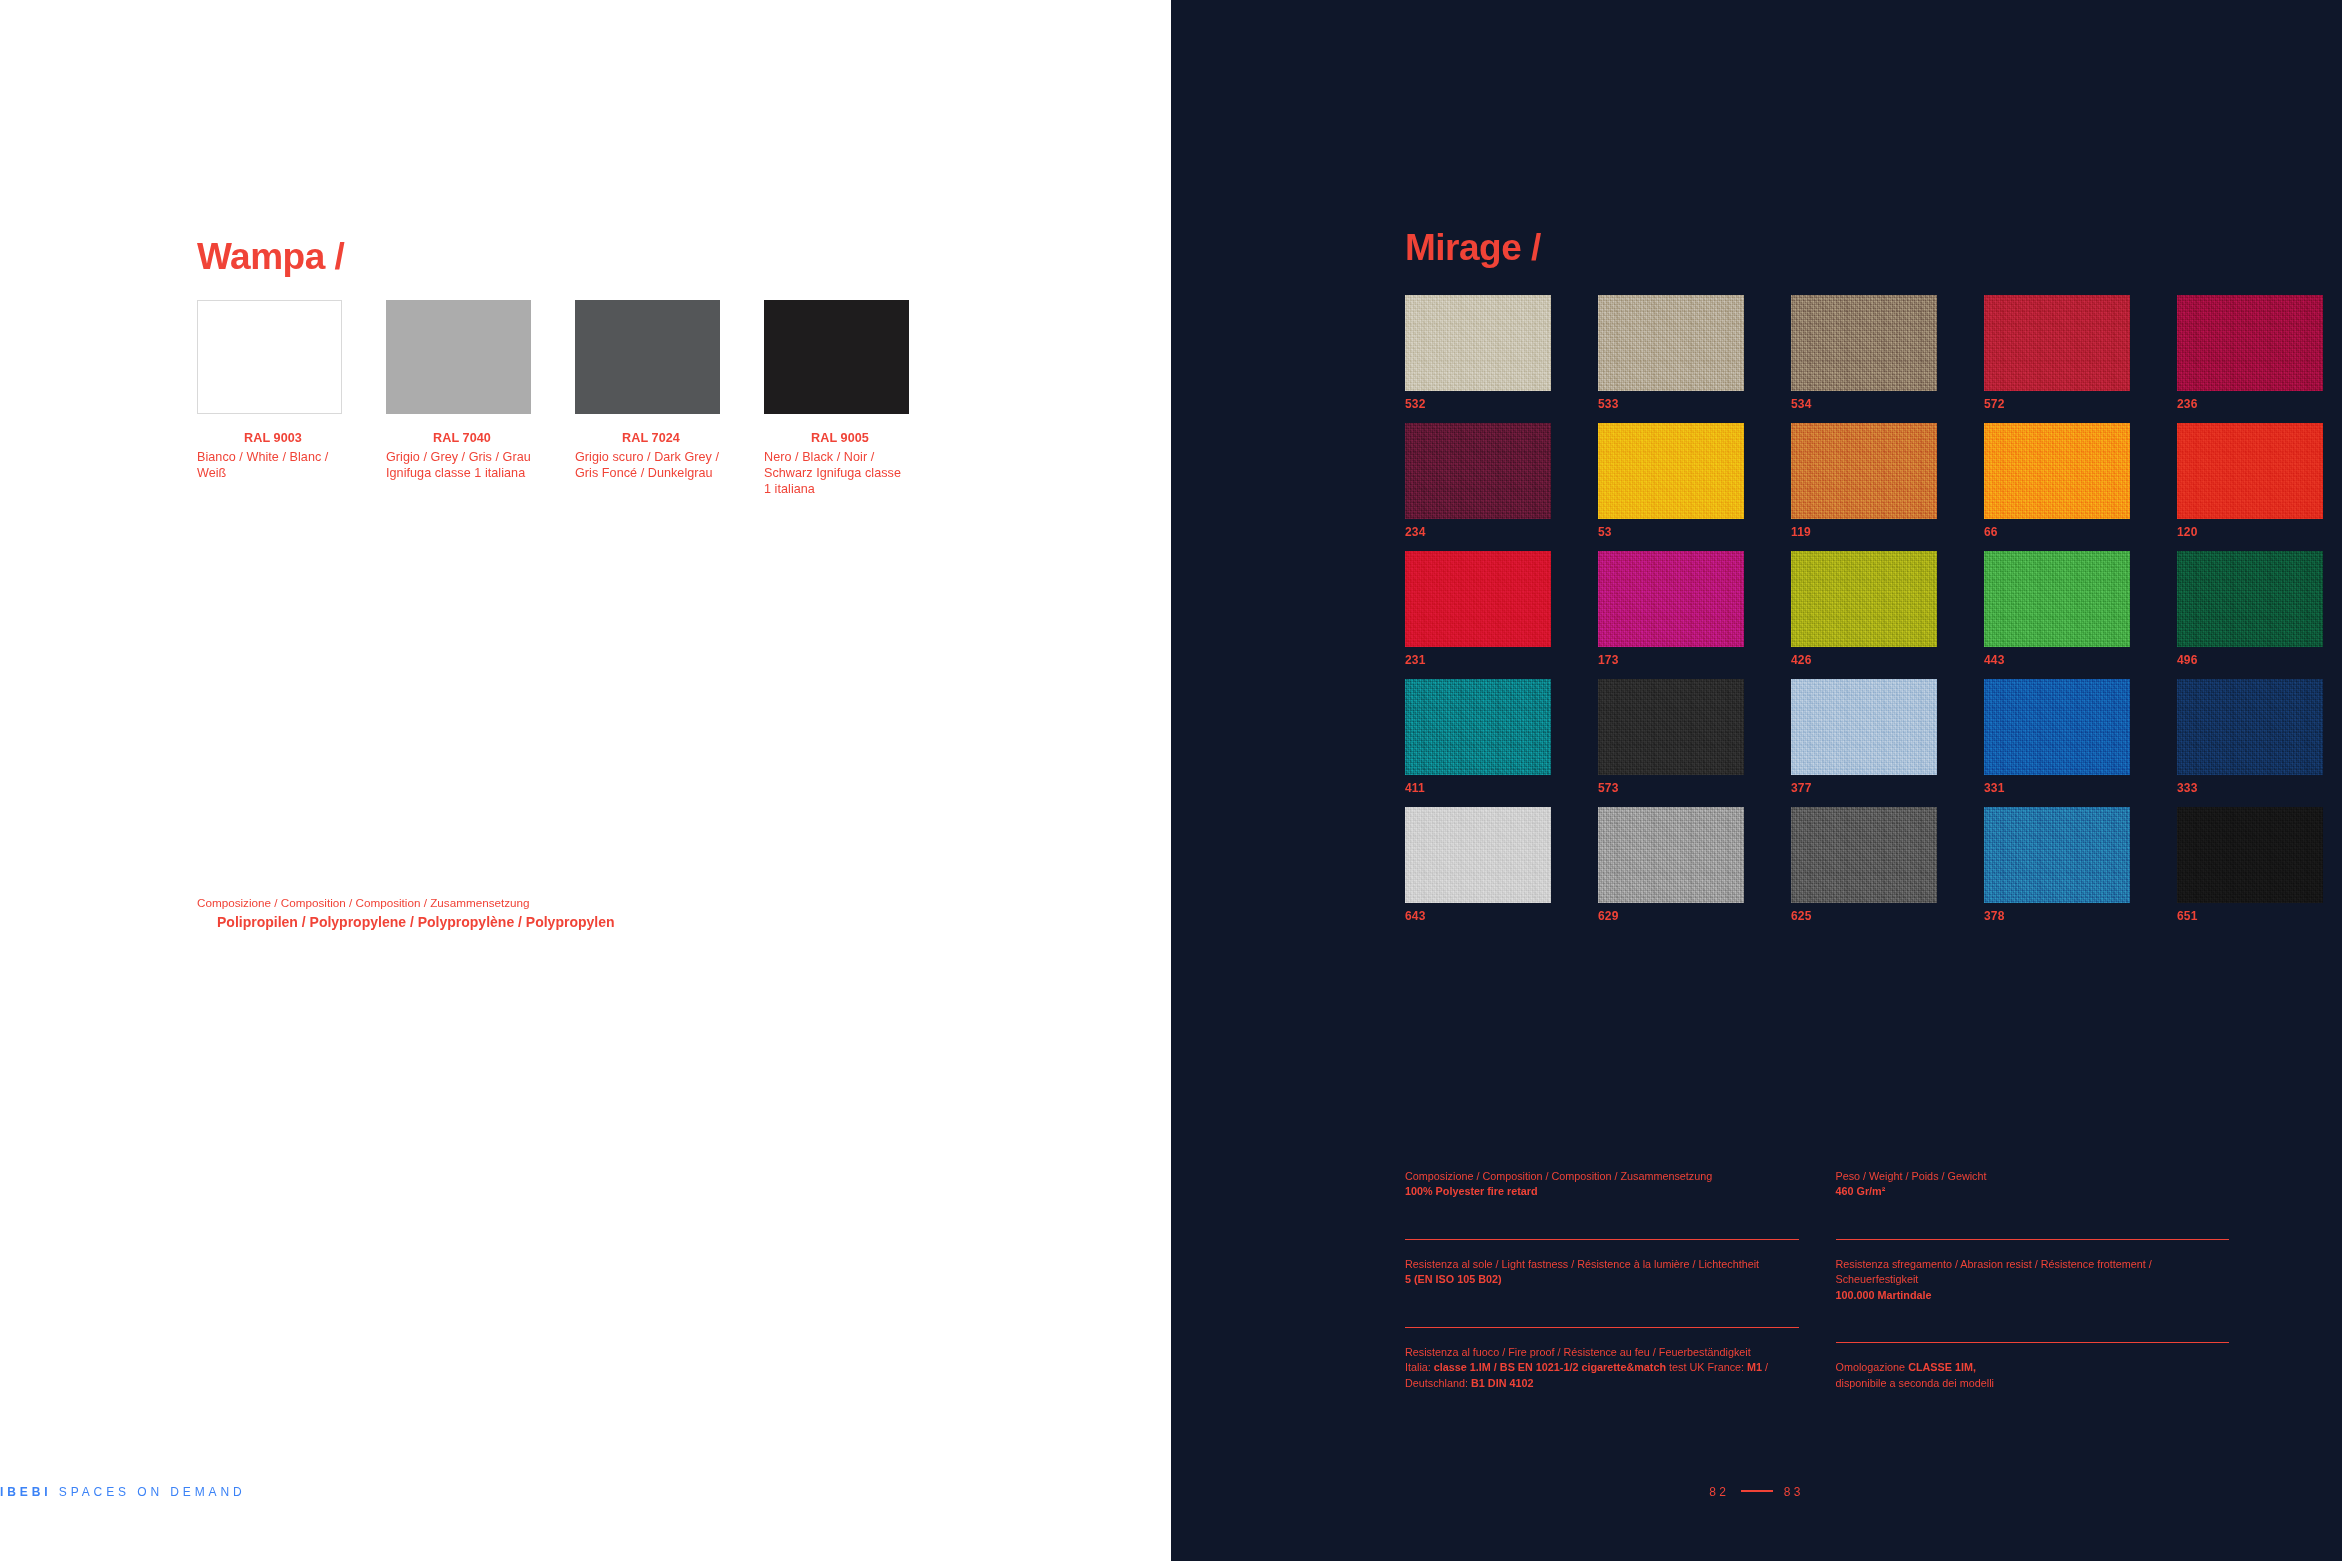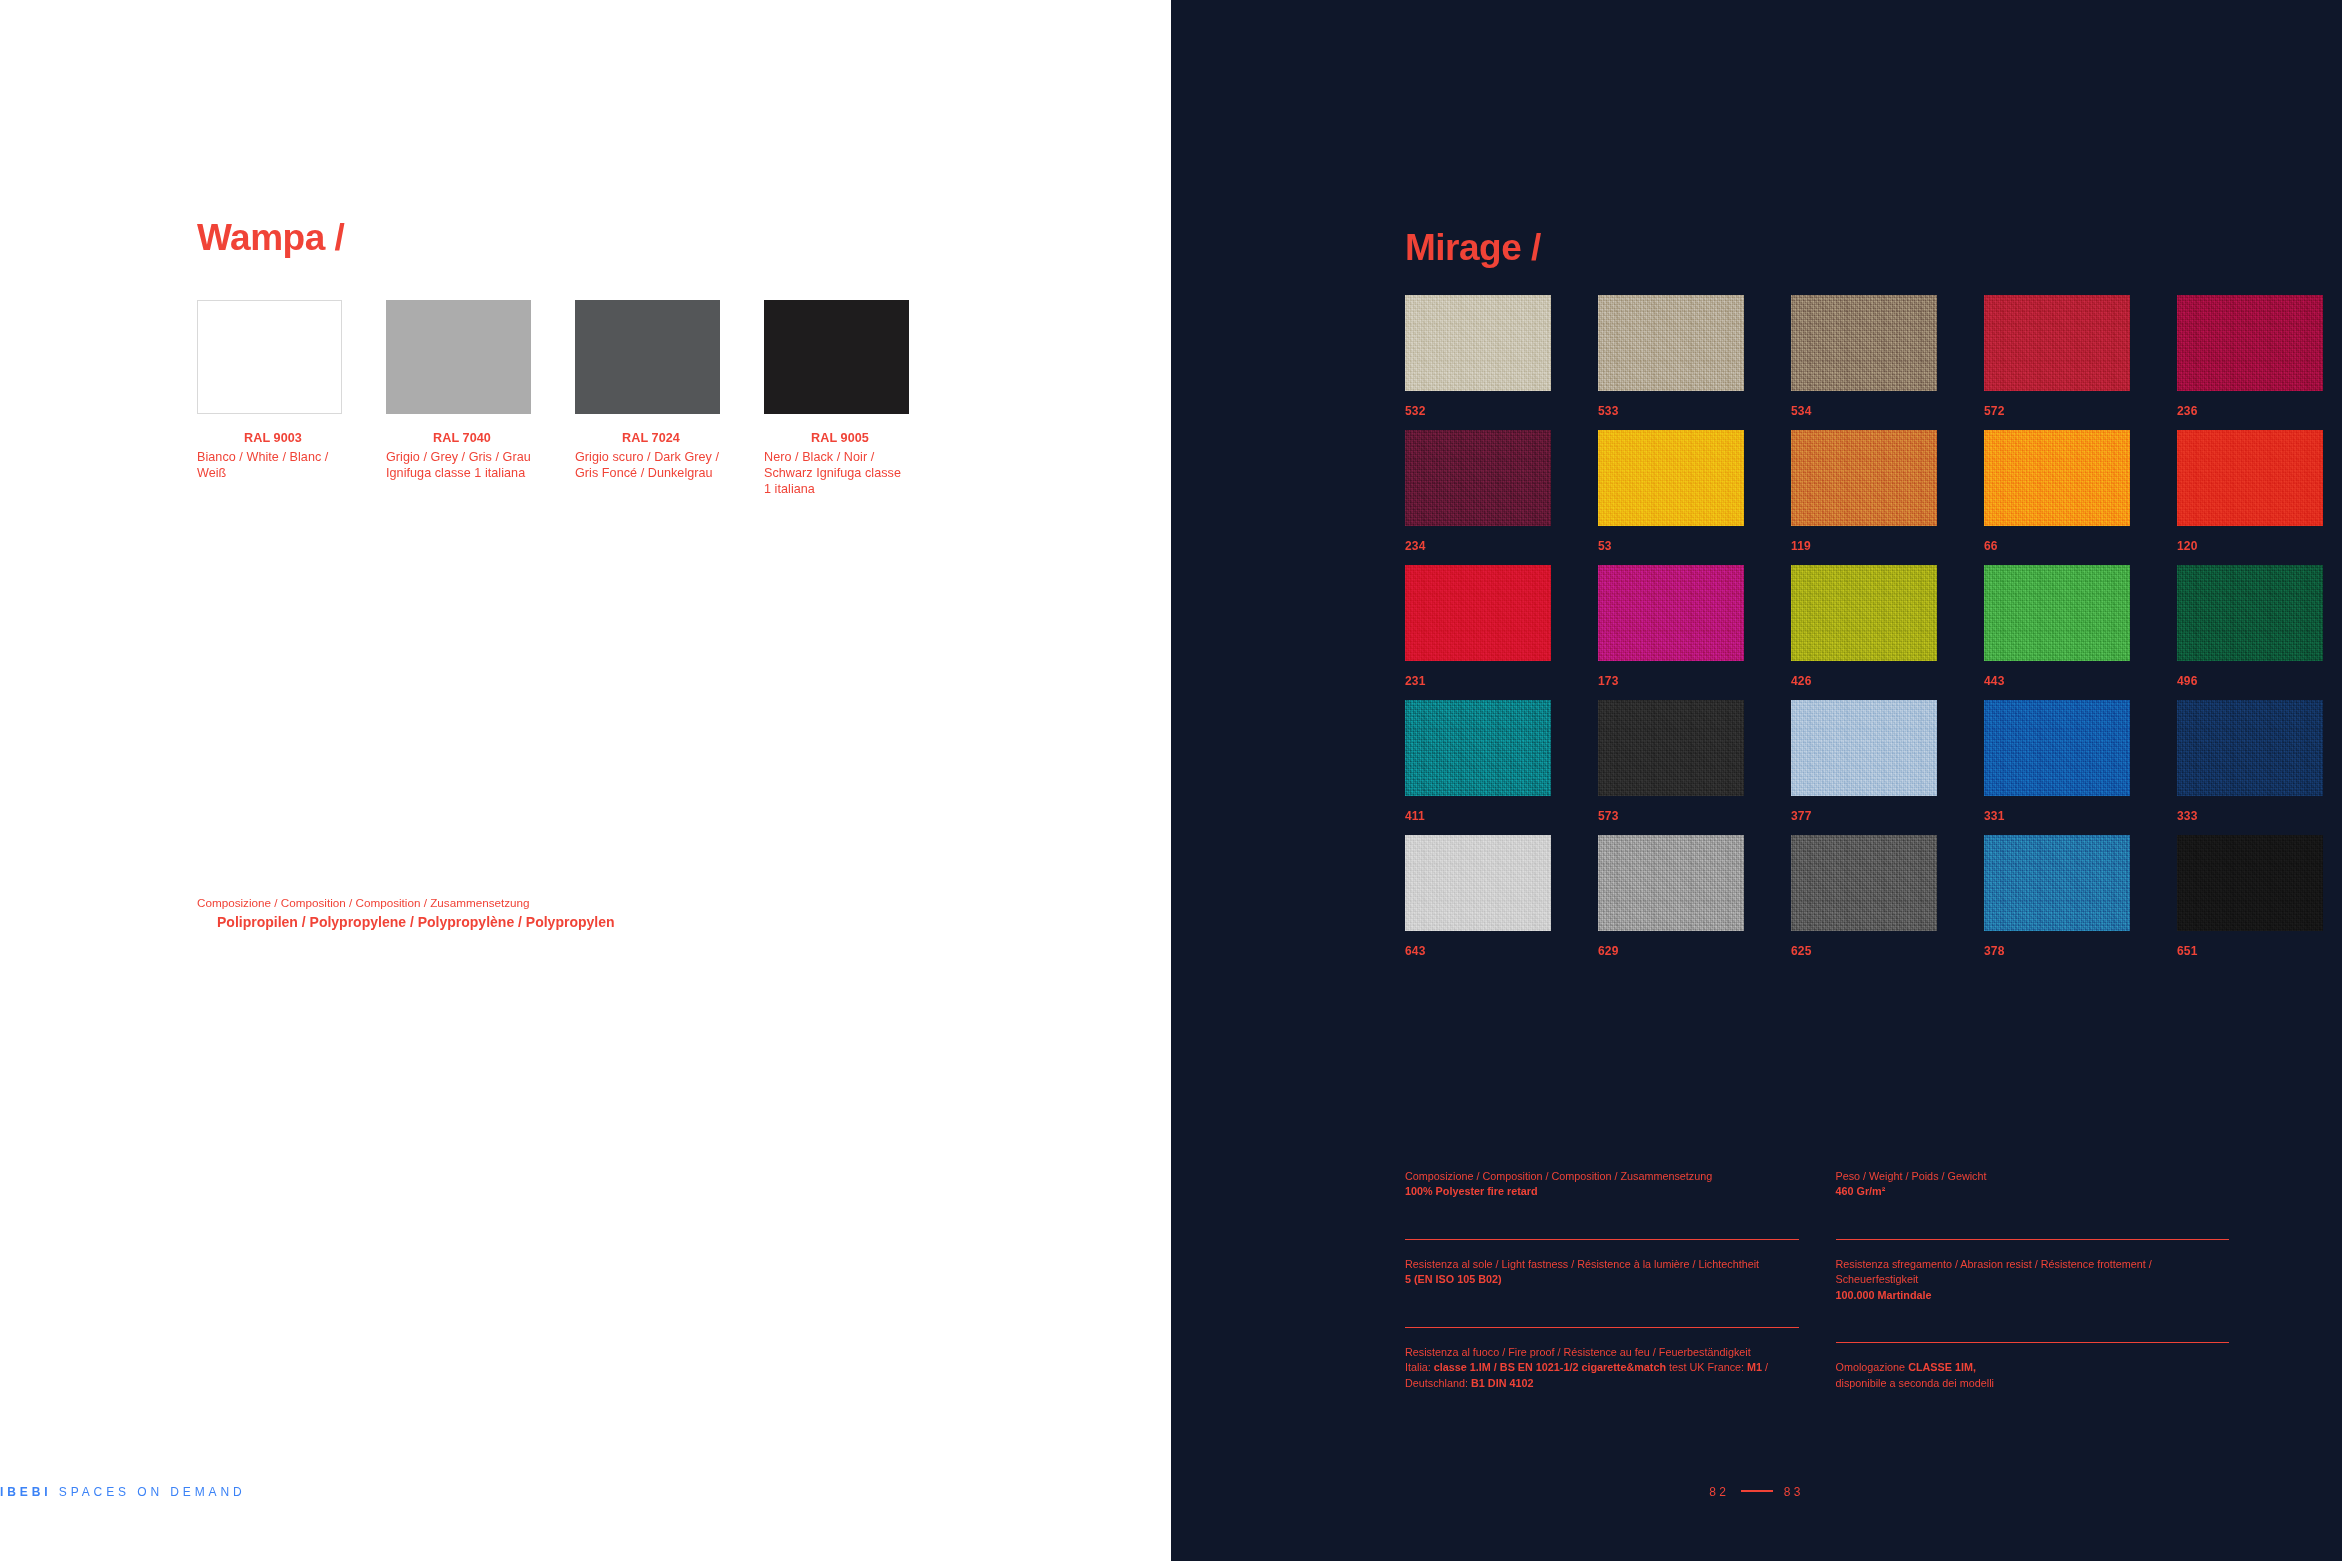--- a/index.html
+++ b/index.html
@@ -15,21 +15,21 @@
   .page-left{width:1171px;background:#ffffff;}
   .page-right{width:1171px;background:#0f172a;}
 
   
   .left-inner{position:absolute;left:197px;top:0;width:937px;height:100%;}
   .section-title{
     position:absolute;
     font-size:37px;font-weight:bold;letter-spacing:-0.5px;
     color:#F04337;
   }
-  .left-inner .section-title{left:0;top:217px;}
+  .left-inner .section-title{left:0;top:236px;}
 
   .ral-grid{position:absolute;left:0;top:300px;width:937px;}
   .ral-row{display:flex;gap:44px;margin-bottom:32px;}
   .ral-cell{width:145px;}
   .ral-swatch{width:145px;height:114px;display:block;}
   .ral-swatch.bordered{box-sizing:border-box;border:0.9px solid #d9d9d9;}
   .ral-code{
     margin-top:17px;font-size:12.6px;font-weight:bold;color:#F04337;
     letter-spacing:0.1px;
     padding-left:47px;
@@ -55,21 +55,21 @@
   }
   .fab-swatch::after{
     content:"";position:absolute;inset:0;
     background-image:
       repeating-linear-gradient(90deg, rgba(255,255,255,0.16) 0 0.9px, rgba(0,0,0,0.13) 0.9px 1.9px, rgba(255,255,255,0.07) 1.9px 2.8px, rgba(0,0,0,0.05) 2.8px 3.7px),
       repeating-linear-gradient(0deg, rgba(255,255,255,0.14) 0 0.9px, rgba(0,0,0,0.14) 0.9px 1.9px, rgba(255,255,255,0.06) 1.9px 2.8px, rgba(0,0,0,0.04) 2.8px 3.7px),
       repeating-linear-gradient(45deg, rgba(255,255,255,0.09) 0 1.9px, rgba(0,0,0,0.08) 1.9px 3.7px);
     mix-blend-mode:overlay;
   }
   .fab-code{
-    margin-top:13px;font-size:12px;font-weight:bold;color:#F04337;
+    margin-top:6px;font-size:12px;font-weight:bold;color:#F04337;
     letter-spacing:0.2px;
   }
 
   .specs{position:absolute;left:0;top:1169px;width:824px;display:flex;gap:37px;}
   .spec-col{width:394px;}
   .spec-block{padding-bottom:9.4px;}
   .spec-block.rule{border-top:0.9px solid #F04337;padding-top:17px;margin-top:7.5px;}
   .spec-label{font-size:10.8px;line-height:1.42;color:#F04337;}
   .spec-value{font-size:10.8px;line-height:1.42;color:#F04337;font-weight:bold;}
   .spec-value .reg{font-weight:normal;}

